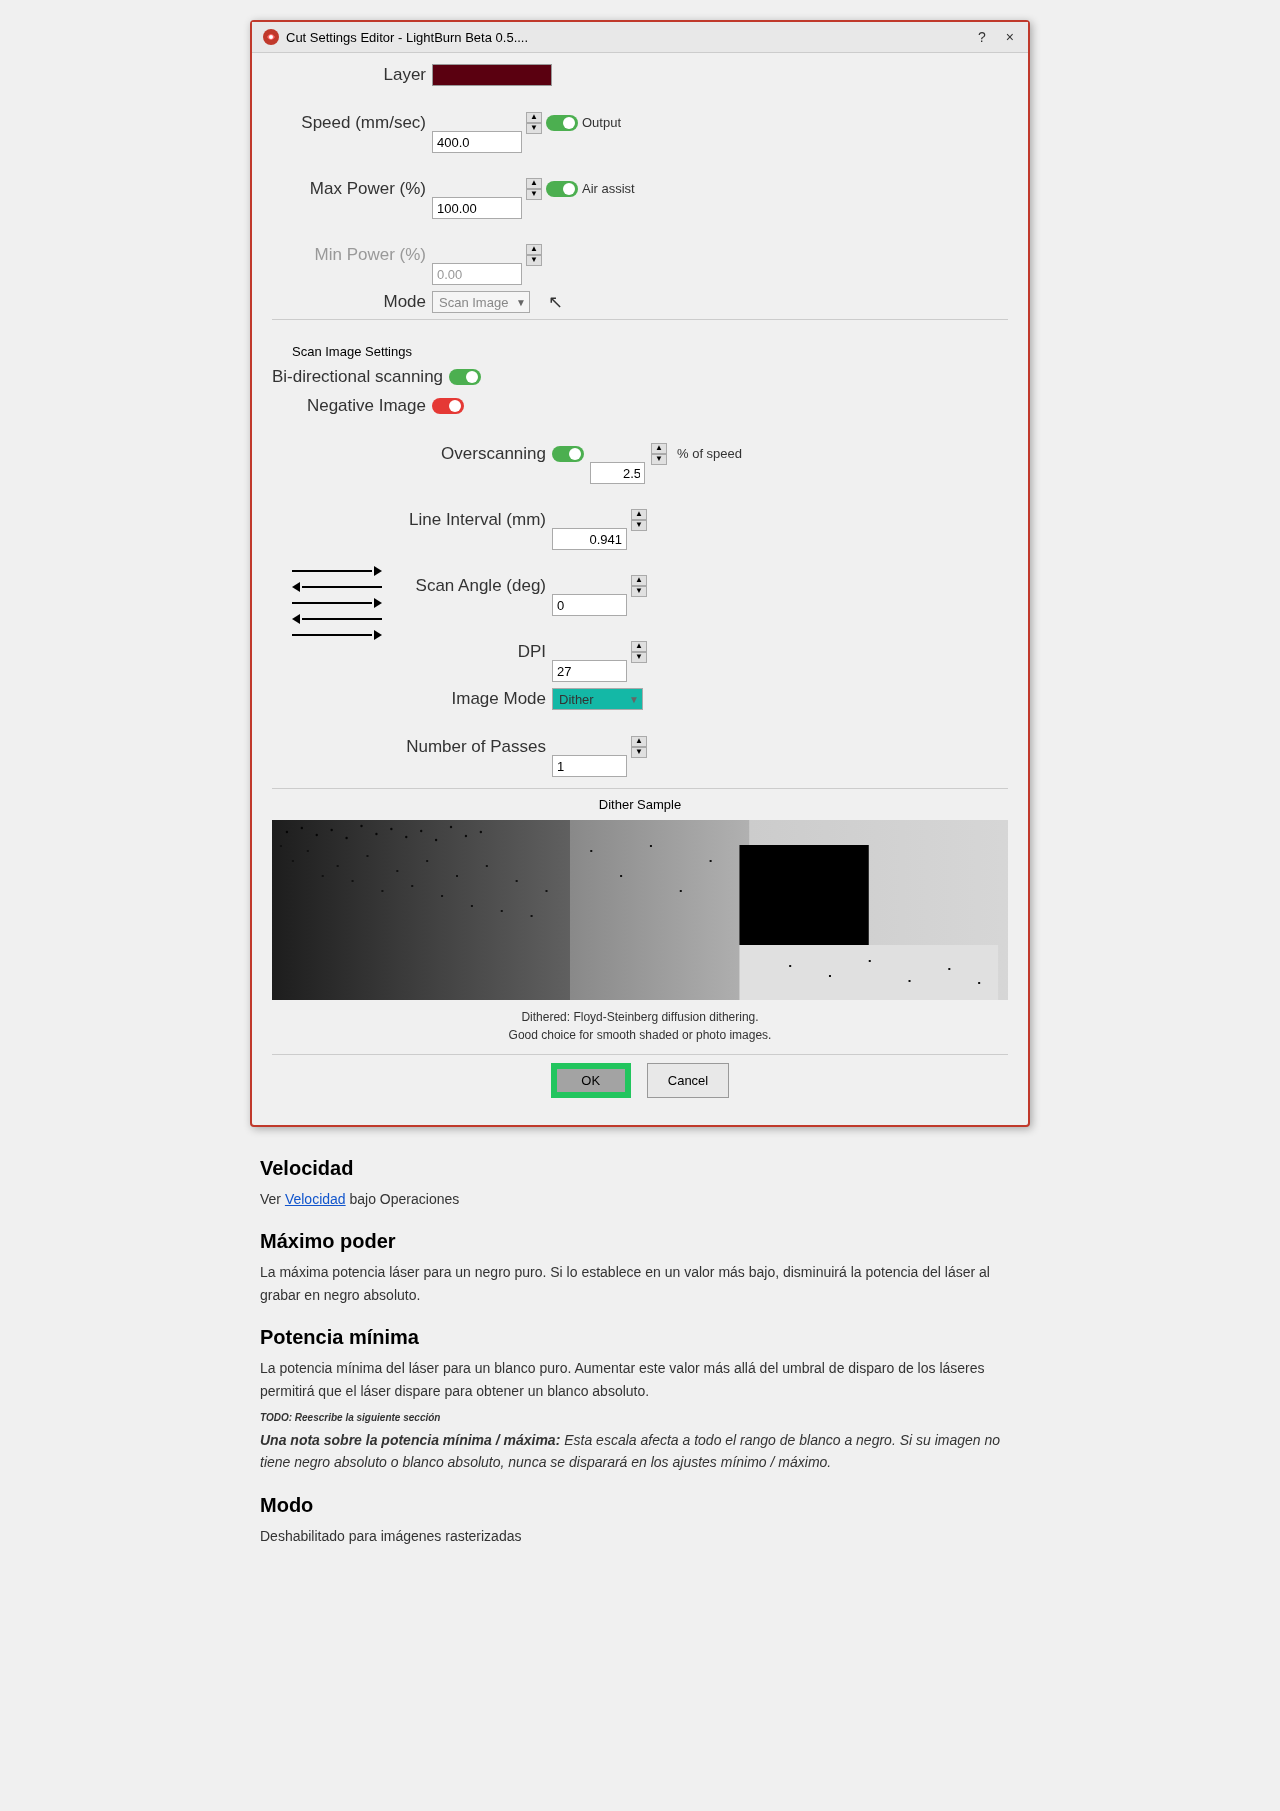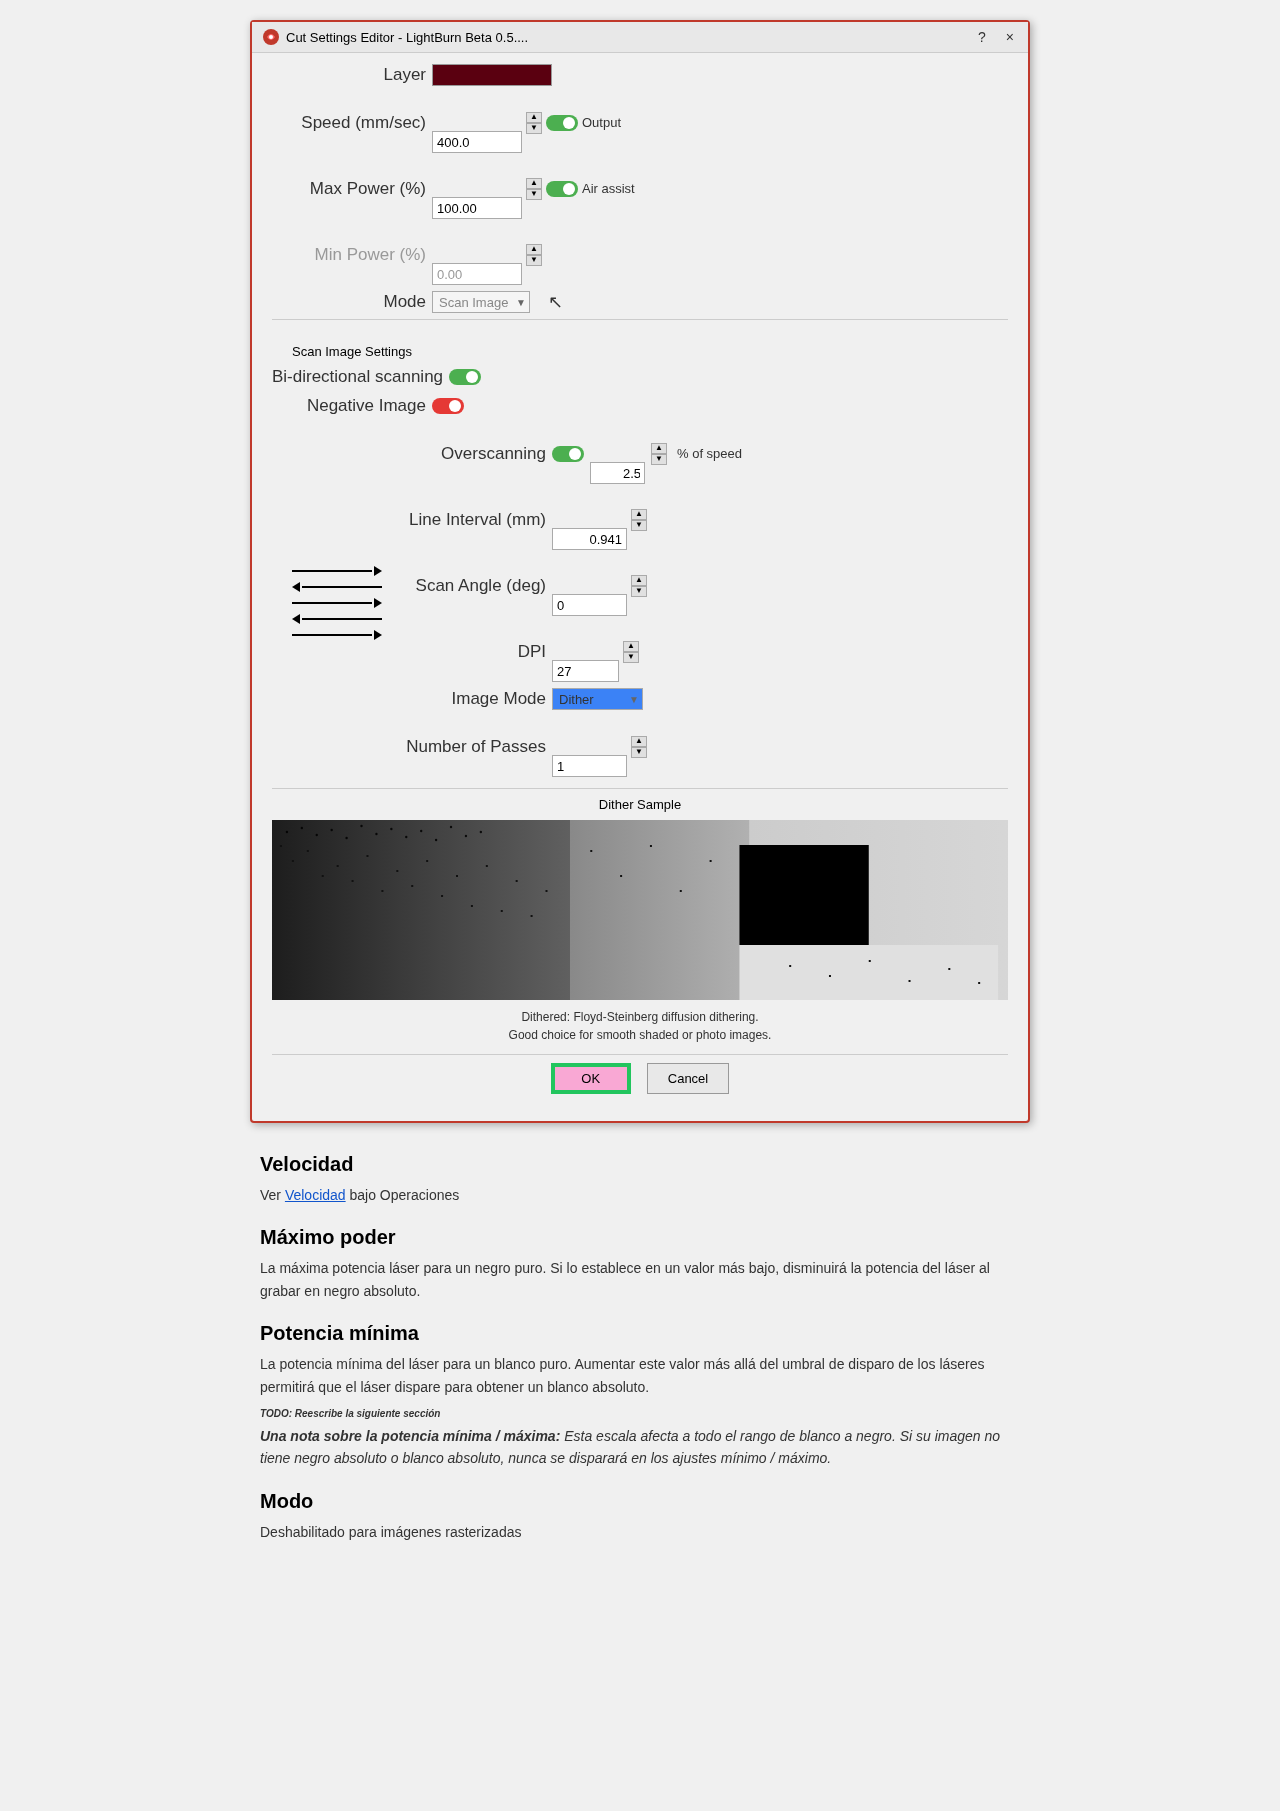--- a/index.html
+++ b/index.html
@@ -206,21 +206,21 @@
     }
     .pct-label {
       font-size: 13px;
       color: #333;
       margin-left: 4px;
     }
 
     
     .image-mode-select {
       border: 1px solid #aaa;
-      background: #3b82f6;
+      background: #14b8a6;
       padding: 2px 24px 2px 6px;
       font-size: 13px;
       height: 22px;
       color: #333;
       appearance: none;
       -webkit-appearance: none;
     }
 
     
     .dither-section {
@@ -251,22 +251,22 @@
     }
     .btn-ok, .btn-cancel {
       min-width: 80px;
       padding: 4px 20px;
       font-size: 13px;
       cursor: pointer;
       border: 1px solid #999;
       background: #e8e8e8;
     }
     .btn-ok {
-      border: 4px solid #22c55e;
-      background: #f9a8d4;
+      border: 6px solid #22c55e;
+      background: #a3a3a3;
     }
 
     
     .page-content {
       padding: 0 10px;
     }
     .section-heading {
       font-size: 20px;
       font-weight: bold;
       margin: 20px 0 8px;
@@ -486,21 +486,21 @@
                 <div class="spinner">
                   <button class="spinner-btn">▲</button>
                   <button class="spinner-btn">▼</button>
                 </div>
               </div>
             </div>
 
             <div class="form-row">
               <span class="form-label">DPI</span>
               <div class="form-value">
-                <input type="text" class="spin-input" style="width: 67px;" value="27">
+                <input type="text" class="spin-input" style="width: 75px;" value="27">
                 <div class="spinner">
                   <button class="spinner-btn">▲</button>
                   <button class="spinner-btn">▼</button>
                 </div>
               </div>
             </div>
 
             <div class="form-row">
               <span class="form-label">Image Mode</span>
               <div class="form-value">

